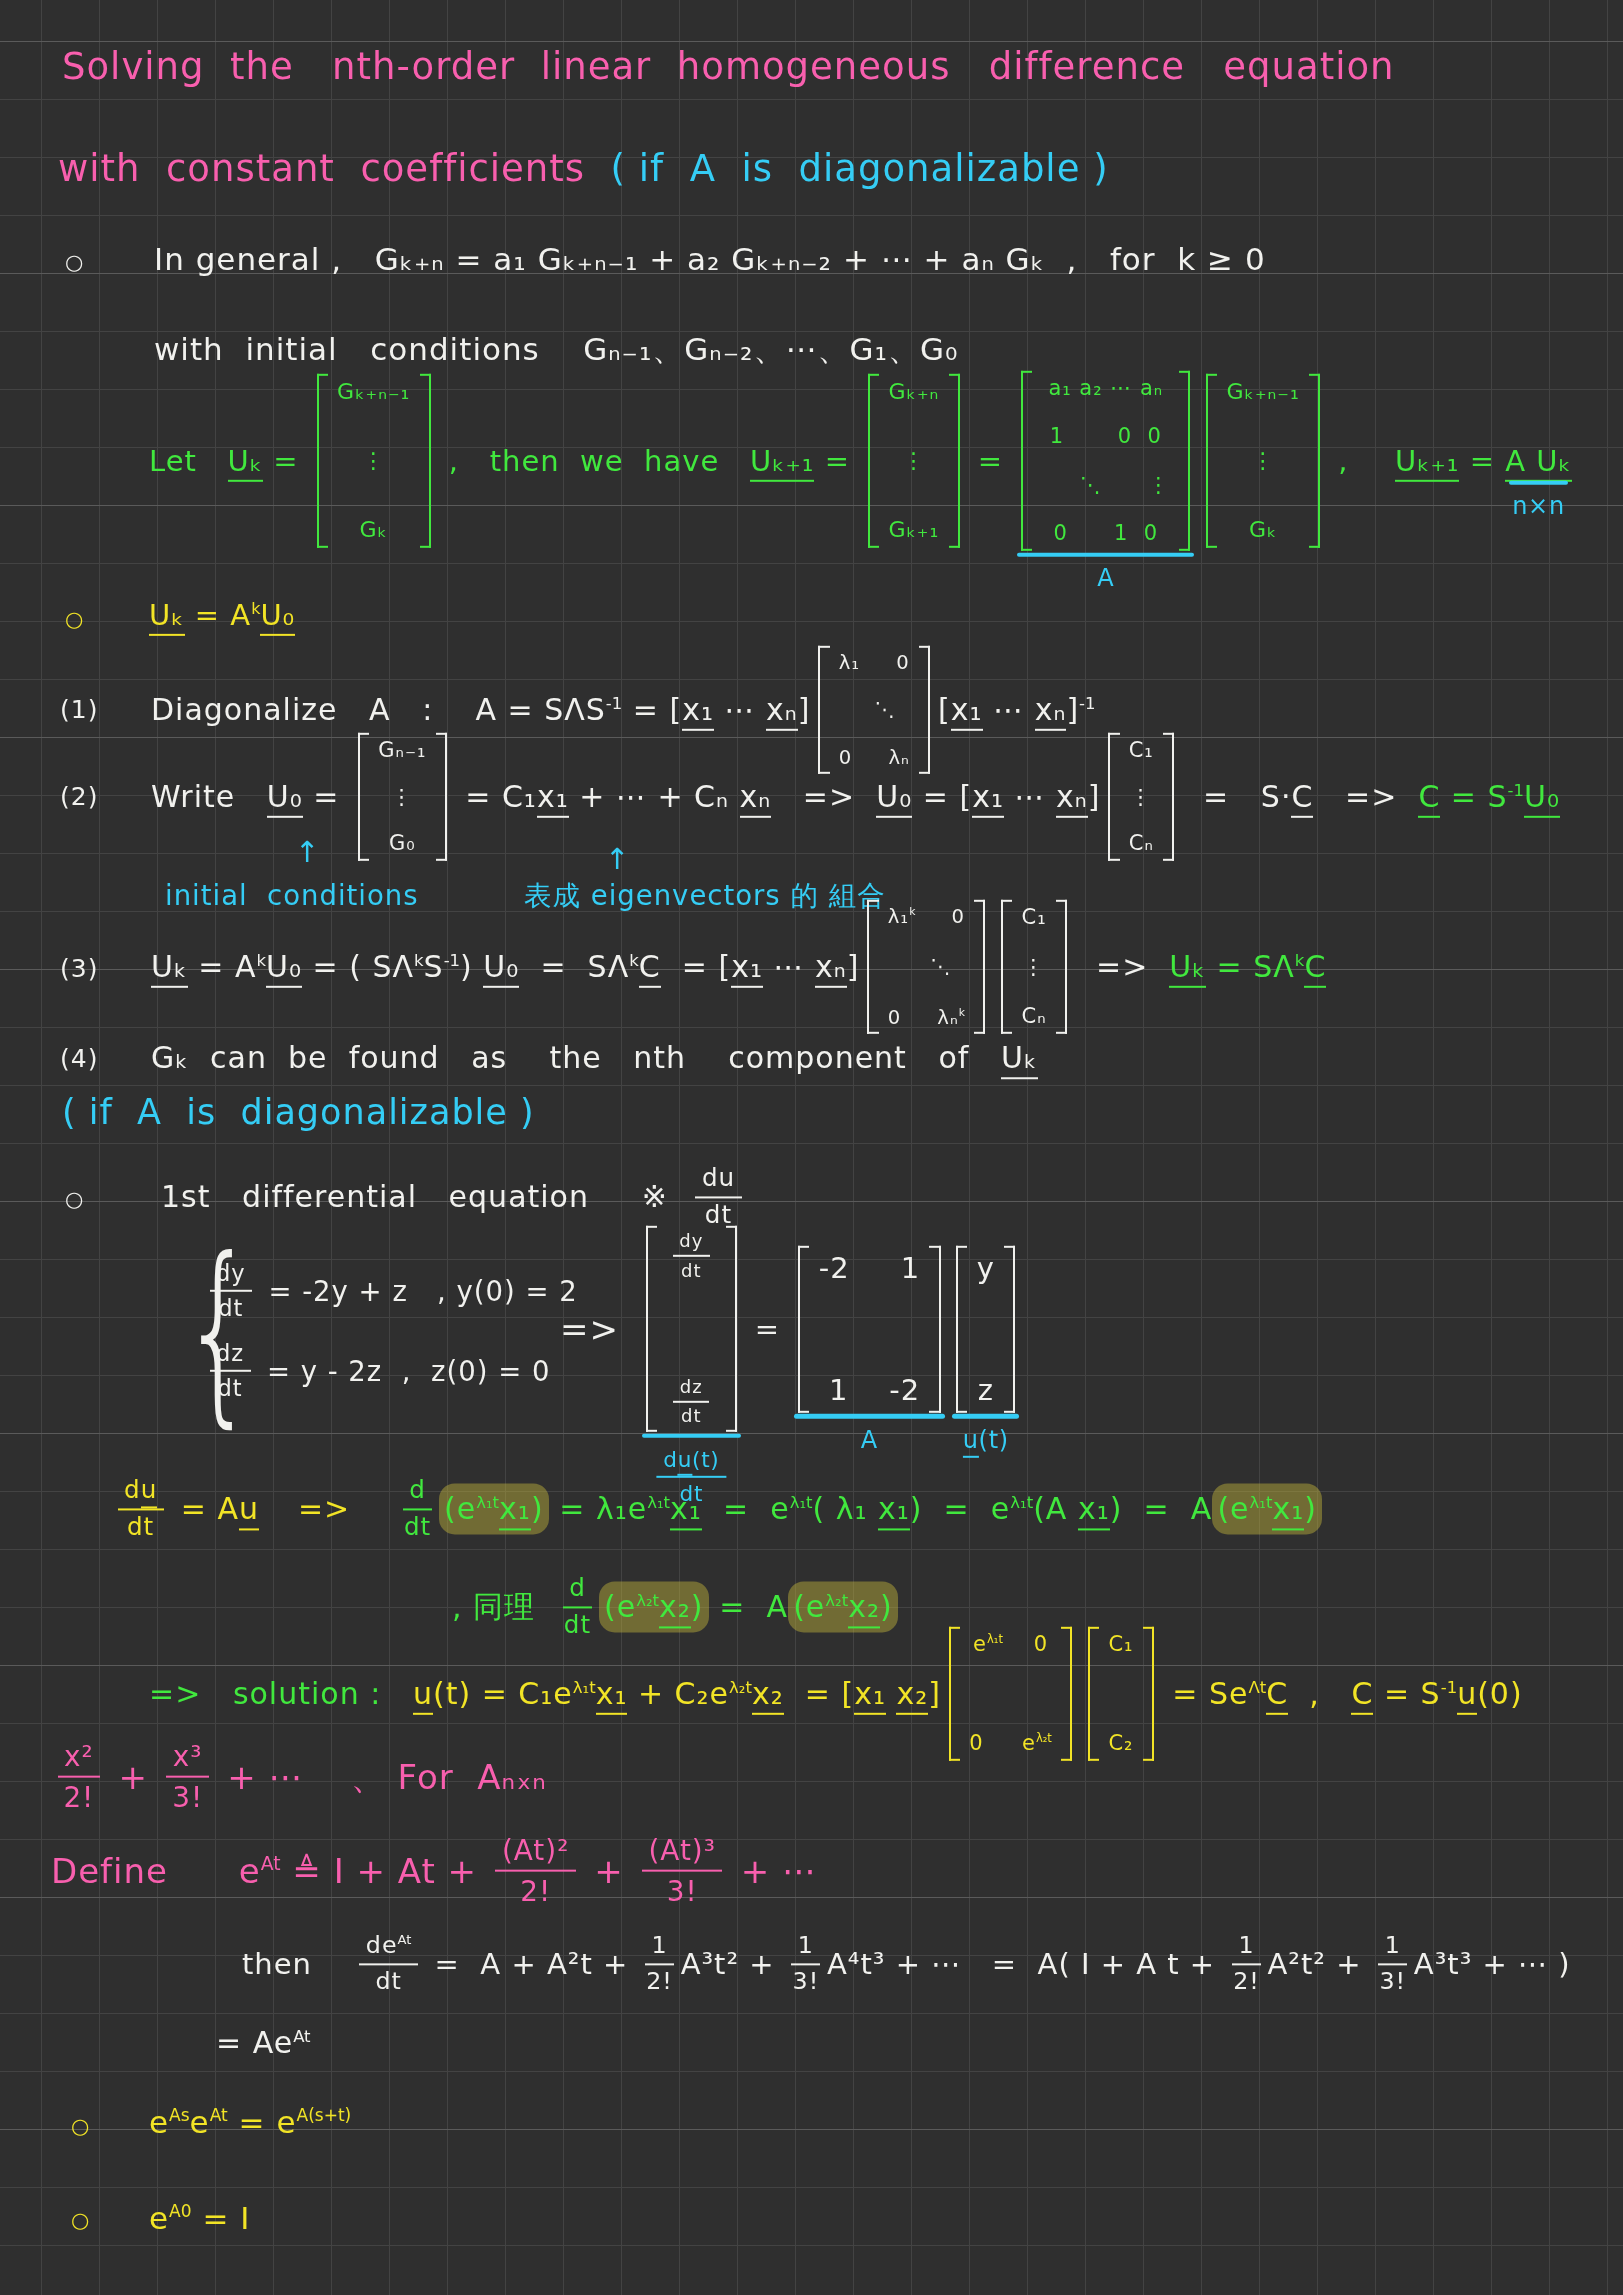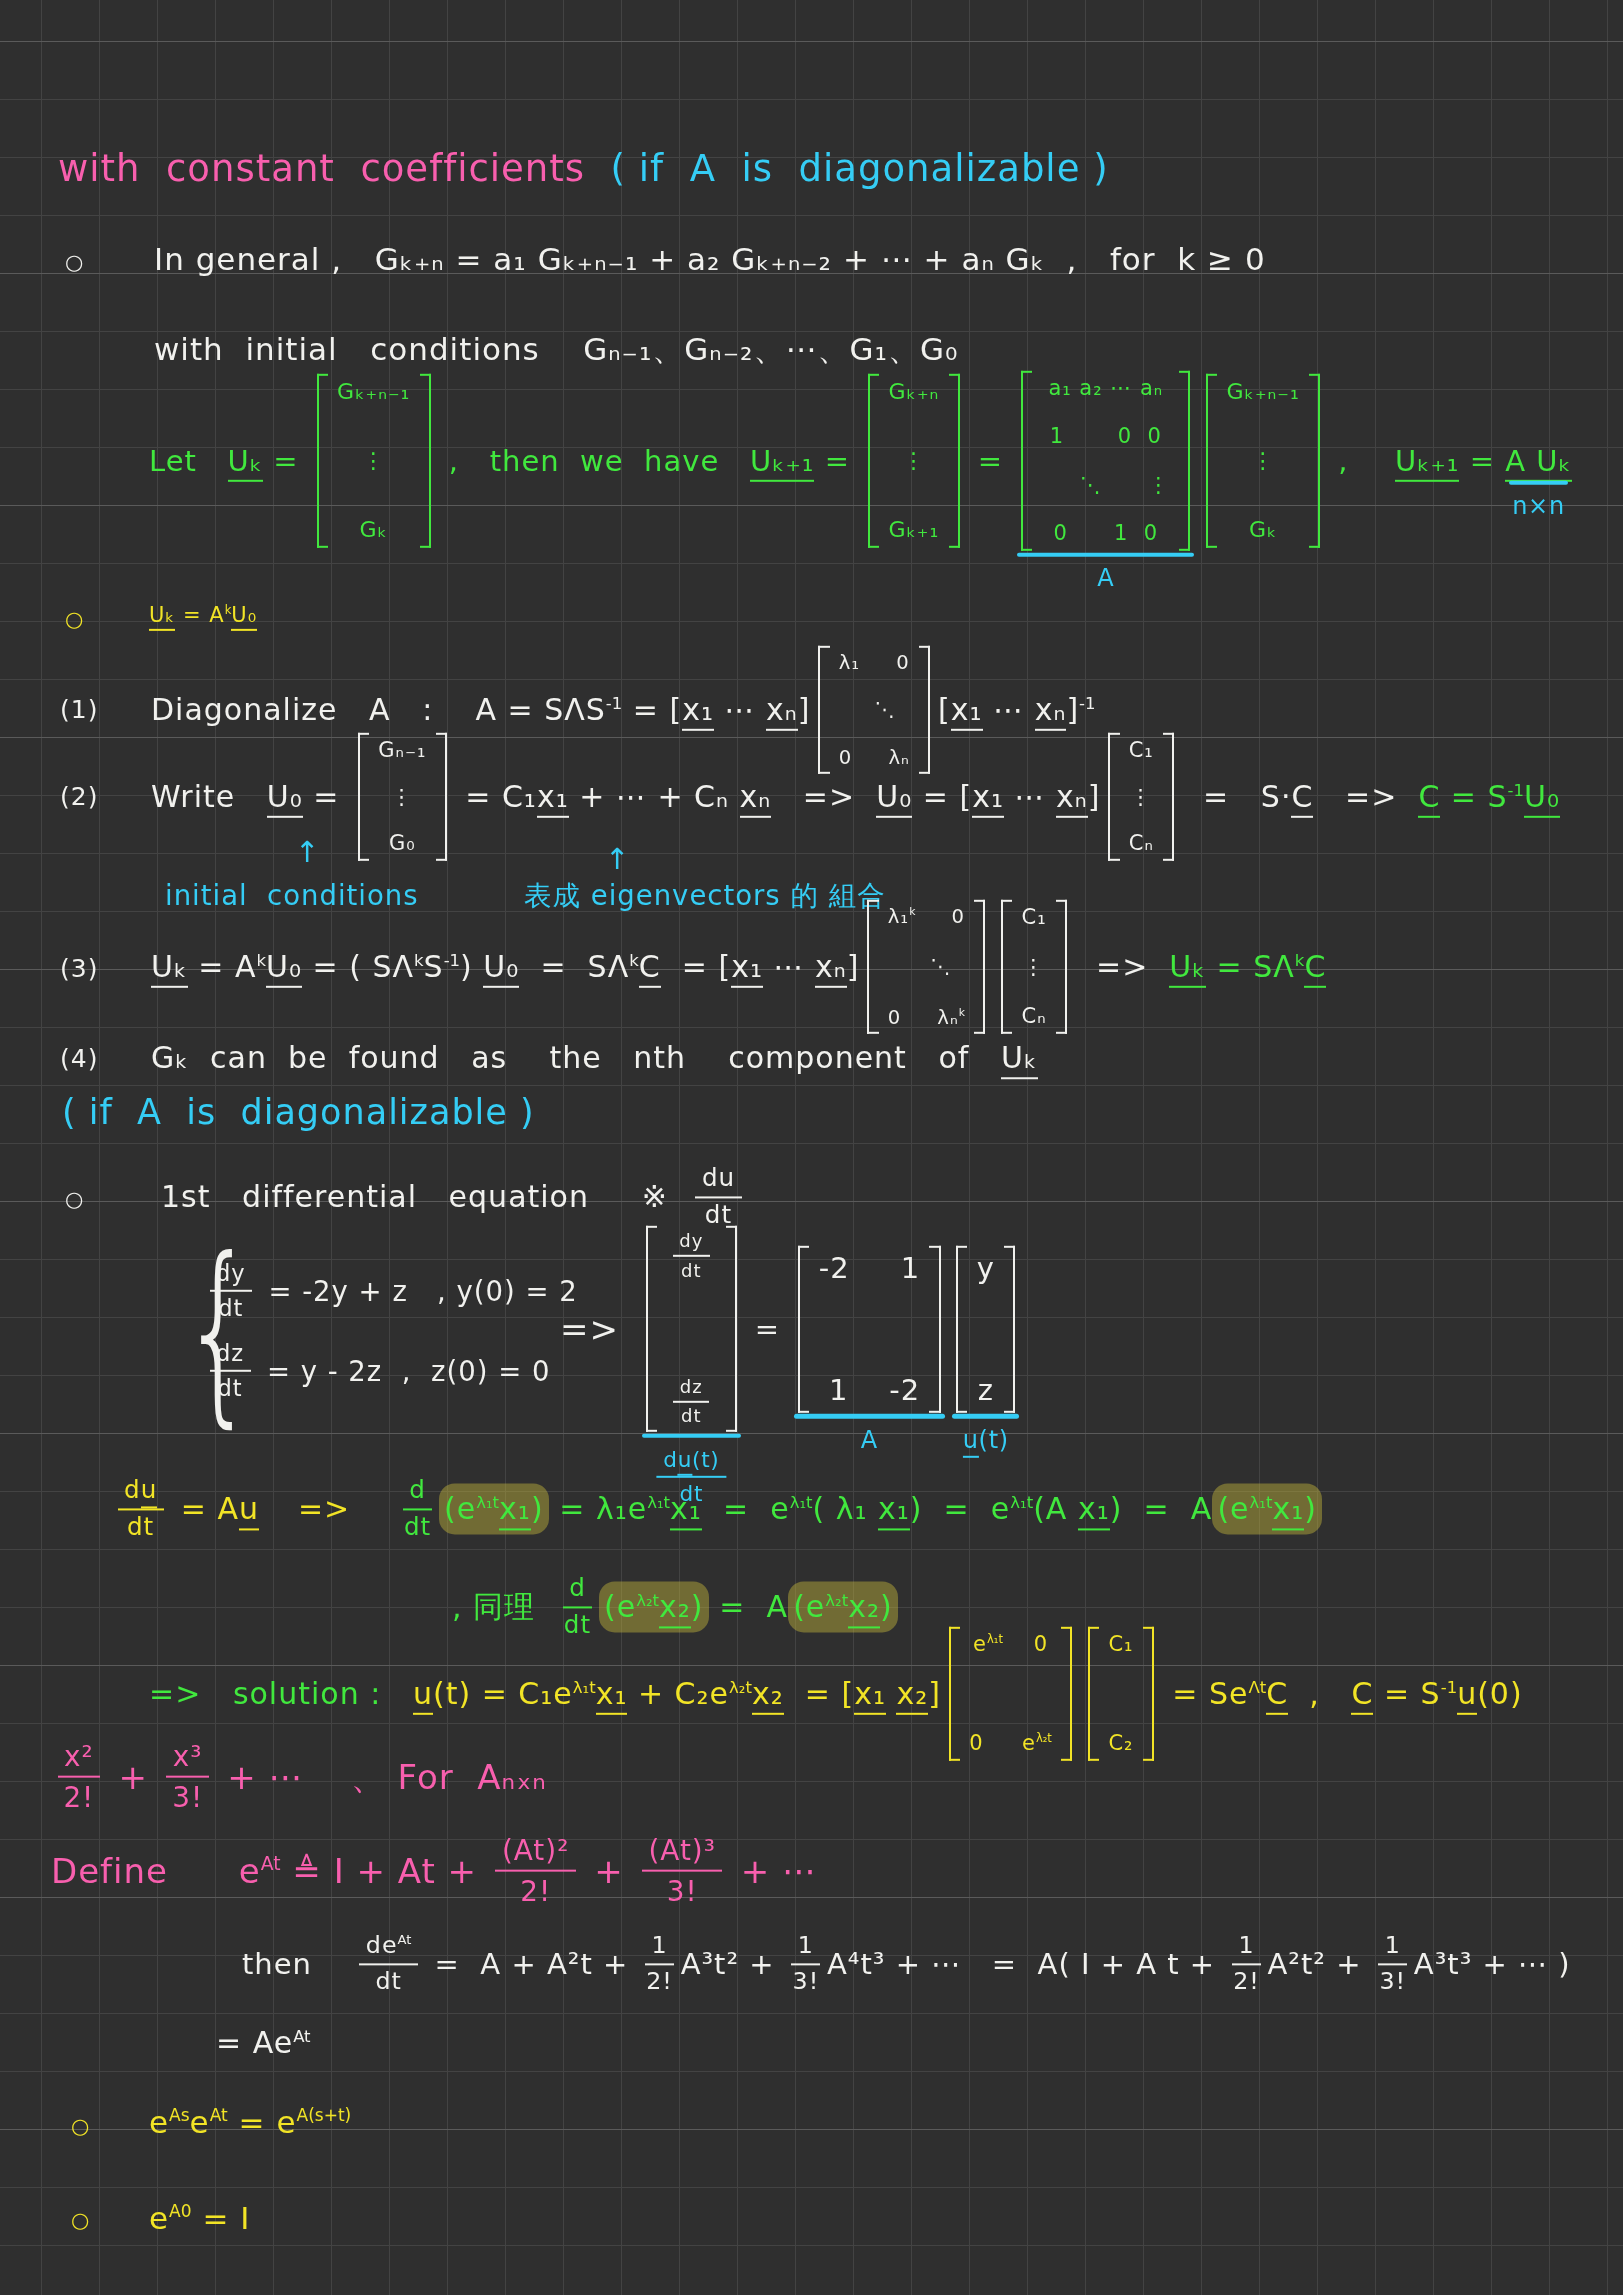--- a/index.html
+++ b/index.html
@@ -41,27 +41,28 @@
   .sublabel{position:absolute;top:calc(100% + 11.8px);left:50%;transform:translateX(-50%);
             color:#35cdf5;font-size:24px;white-space:nowrap;text-align:center;letter-spacing:0.7px;}
   .sublabel .frac{font-size:.9em;margin:4px;}
   .sublabel .frac .num{border-bottom-color:#35cdf5;}
   .brace{font-weight:100;display:inline-block;transform:scaleX(.6);line-height:.9;}
 </style>
 </head>
 <body>
 
 <div id="page">
+    <div class="line" style="left: 62px; top: 67px; color: rgb(248, 95, 174); font-size: 37px;"><span class="txt">Solving  the   nth-order  linear  homogeneous   difference   equation</span></div>
     <div class="line" style="left: 58px; top: 169px; color: rgb(248, 95, 174); font-size: 37px;"><span class="txt">with  constant  coefficients  </span><span class="txt" style="color: rgb(53, 205, 245);">( if  A  is  diagonalizable )</span></div>
     <div class="line" style="left: 65px; top: 262px; color: rgb(241, 241, 238); font-size: 21px;"><span class="txt">○</span></div>
     <div class="line" style="left: 154px; top: 259px; color: rgb(241, 241, 238); font-size: 31px;"><span class="txt">In general ,   Gₖ₊ₙ = a₁ Gₖ₊ₙ₋₁ + a₂ Gₖ₊ₙ₋₂ + ⋯ + aₙ Gₖ  ,   for  k ≥ 0</span></div>
     <div class="line" style="left: 154px; top: 349px; color: rgb(241, 241, 238); font-size: 31px;"><span class="txt">with  initial   conditions    Gₙ₋₁、Gₙ₋₂、⋯、G₁、G₀</span></div>
     <div class="line" style="left: 149px; top: 461px; color: rgb(65, 232, 62); font-size: 29px;"><span class="txt">Let   <span class="vec">Uₖ</span> = </span><span class="mat" style="font-size: 22px;"><span class="mbl"></span><span class="mrows" style="min-height: 164px;"><div>Gₖ₊ₙ₋₁</div><div>⋮</div><div>Gₖ</div></span><span class="mbr"></span></span><span class="txt"> ,   then  we  have   <span class="vec">Uₖ₊₁</span> = </span><span class="mat" style="font-size: 22px;"><span class="mbl"></span><span class="mrows" style="min-height: 164px;"><div>Gₖ₊ₙ</div><div>⋮</div><div>Gₖ₊₁</div></span><span class="mbr"></span></span><span class="txt"> = </span><span class="lblwrap"><span class="mat" style="font-size: 21px;"><span class="mbl"></span><span class="mrows" style="min-height: 170px;"><div>a₁ a₂ ⋯ aₙ</div><div>1       0  0</div><div>     ⋱      ⋮</div><div>0      1  0</div></span><span class="mbr"></span></span><span class="sublabel">A</span></span><span class="mat" style="font-size: 22px;"><span class="mbl"></span><span class="mrows" style="min-height: 164px;"><div>Gₖ₊ₙ₋₁</div><div>⋮</div><div>Gₖ</div></span><span class="mbr"></span></span><span class="txt"> ,  </span><span style="display: inline-block; width: 26px;"></span><span class="txt"><span class="vec">Uₖ₊₁</span> = </span><span class="lblwrap"><span class="txt"><span class="vec">A Uₖ</span></span><span class="sublabel">n×n</span></span></div>
     <div class="line" style="left: 65px; top: 619px; color: rgb(242, 228, 38); font-size: 21px;"><span class="txt">○</span></div>
-    <div class="line" style="left: 149px; top: 615px; color: rgb(242, 228, 38); font-size: 21px;"><span class="txt"><span class="vec">Uₖ</span> = A<sup>k</sup><span class="vec">U₀</span></span></div>
+    <div class="line" style="left: 149px; top: 615px; color: rgb(242, 228, 38); font-size: 29px;"><span class="txt"><span class="vec">Uₖ</span> = A<sup>k</sup><span class="vec">U₀</span></span></div>
     <div class="line" style="left: 60px; top: 710px; color: rgb(241, 241, 238); font-size: 25px;"><span class="txt">(1)</span></div>
     <div class="line" style="left: 151px; top: 710px; color: rgb(241, 241, 238); font-size: 30px;"><span class="txt">Diagonalize   A   :    A = SΛS<sup>-1</sup> = [<span class="vec">x₁</span> ⋯ <span class="vec">xₙ</span>]</span><span class="mat" style="font-size: 19.6px;"><span class="mbl"></span><span class="mrows" style="min-height: 118px;"><div>λ₁     0</div><div>   ⋱</div><div>0     λₙ</div></span><span class="mbr"></span></span><span class="txt">[<span class="vec">x₁</span> ⋯ <span class="vec">xₙ</span>]<sup>-1</sup></span></div>
     <div class="line" style="left: 60px; top: 797px; color: rgb(241, 241, 238); font-size: 25px;"><span class="txt">(2)</span></div>
     <div class="line" style="left: 151px; top: 797px; color: rgb(241, 241, 238); font-size: 30px;"><span class="txt">Write   <span class="vec">U₀</span> = </span><span class="mat" style="font-size: 21px;"><span class="mbl"></span><span class="mrows" style="min-height: 118px;"><div>Gₙ₋₁</div><div>⋮</div><div>G₀</div></span><span class="mbr"></span></span><span class="txt"> = C₁<span class="vec">x₁</span> + ⋯ + Cₙ <span class="vec">xₙ</span>   =&gt;  <span class="vec">U₀</span> = [<span class="vec">x₁</span> ⋯ <span class="vec">xₙ</span>]</span><span class="mat" style="font-size: 21px;"><span class="mbl"></span><span class="mrows" style="min-height: 118px;"><div>C₁</div><div>⋮</div><div>Cₙ</div></span><span class="mbr"></span></span><span class="txt">  =   S·<span class="vec">C</span>   =&gt;  </span><span class="txt" style="color: rgb(65, 232, 62);"><span class="vec">C</span> = S<sup>-1</sup><span class="vec">U₀</span></span></div>
     <div class="line" style="left: 295px; top: 852px; color: rgb(53, 205, 245); font-size: 29px;"><span class="txt">↑</span></div>
     <div class="line" style="left: 605px; top: 859px; color: rgb(53, 205, 245); font-size: 29px;"><span class="txt">↑</span></div>
     <div class="line" style="left: 165px; top: 895px; color: rgb(53, 205, 245); font-size: 27.5px;"><span class="txt">initial  conditions</span></div>
     <div class="line" style="left: 524px; top: 895px; color: rgb(53, 205, 245); font-size: 27.5px;"><span class="txt">表成 eigenvectors 的 組合</span></div>
     <div class="line" style="left: 60px; top: 969px; color: rgb(241, 241, 238); font-size: 25px;"><span class="txt">(3)</span></div>
     <div class="line" style="left: 151px; top: 967px; color: rgb(241, 241, 238); font-size: 30px;"><span class="txt"><span class="vec">Uₖ</span> = A<sup>k</sup><span class="vec">U₀</span> = ( SΛ<sup>k</sup>S<sup>-1</sup>) <span class="vec">U₀</span>  =  SΛ<sup>k</sup><span class="vec">C</span>  = [<span class="vec">x₁</span> ⋯ <span class="vec">xₙ</span>]</span><span class="mat" style="font-size: 19.6px;"><span class="mbl"></span><span class="mrows" style="min-height: 124px;"><div>λ₁<sup>k</sup>     0</div><div>    ⋱</div><div>0     λₙ<sup>k</sup></div></span><span class="mbr"></span></span><span class="mat" style="font-size: 21px;"><span class="mbl"></span><span class="mrows" style="min-height: 124px;"><div>C₁</div><div>⋮</div><div>Cₙ</div></span><span class="mbr"></span></span><span class="txt">  =&gt;  </span><span class="txt" style="color: rgb(65, 232, 62);"><span class="vec">Uₖ</span> = SΛ<sup>k</sup><span class="vec">C</span></span></div>

